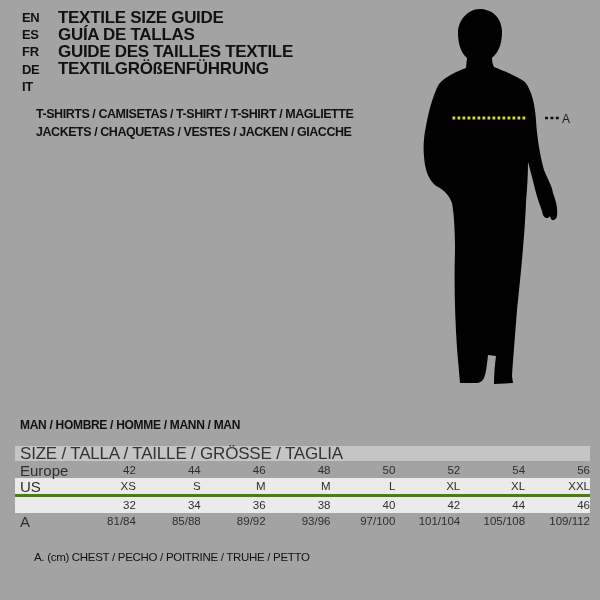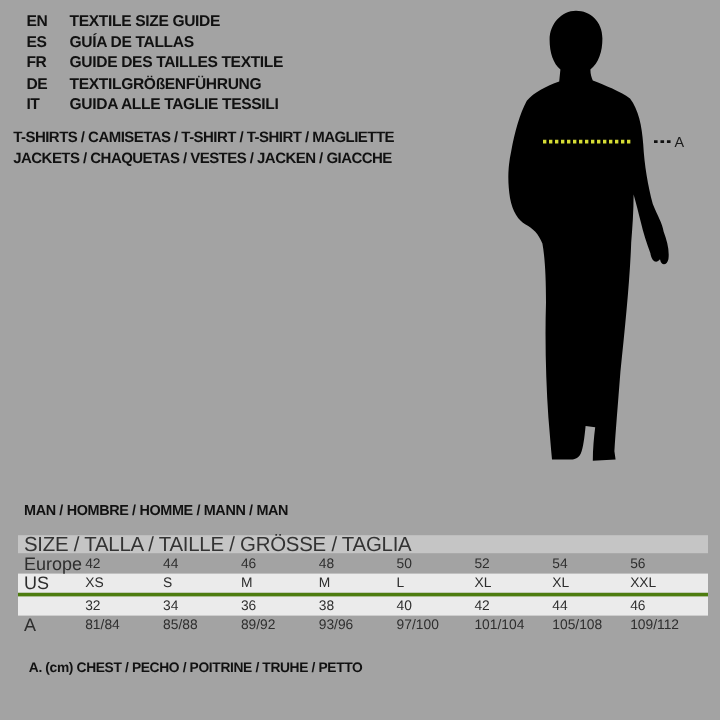--- a/index.html
+++ b/index.html
@@ -4,41 +4,41 @@
 <style>
   html,body{margin:0;padding:0;background:#fff;}
   .page{
     position:relative;width:600px;height:600px;background:#a3a3a3;overflow:hidden;
     font-family:"Liberation Sans",sans-serif;color:#111;
   }
   
   .langs{position:absolute;left:22px;top:9px;}
   .lang-row{display:flex;height:17.2px;align-items:center;}
   .lang-code{width:36px;font-weight:bold;font-size:13px;letter-spacing:-0.3px;}
-  .lang-label{font-weight:bold;font-size:13px;letter-spacing:-0.3px;}
+  .lang-label{font-weight:bold;font-size:17px;letter-spacing:-0.3px;}
   
-  .garments{position:absolute;left:11px;top:106px;line-height:17.6px;
+  .garments{position:absolute;left:36px;top:106px;line-height:17.6px;
     font-weight:bold;font-size:12.5px;letter-spacing:-0.45px;}
   
   .figure{position:absolute;left:400px;top:0px;width:175px;height:400px;}
   
   .section-title{position:absolute;left:20px;top:418px;font-weight:bold;
     font-size:12px;letter-spacing:-0.3px;}
   
   .size-table{position:absolute;left:15px;top:446px;width:575px;}
   .t-head{height:15px;background:#c5c5c5;display:flex;align-items:center;
     padding-left:5px;font-size:17px;color:#333;margin-bottom:1px;letter-spacing:-0.2px;
     box-sizing:border-box;}
   .t-row{display:flex;height:16px;align-items:center;font-size:11.5px;color:#2e2e2e;}
   .t-row.alt{background:#ebebeb;}
   .t-row.alt2{background:#ebebeb;border-top:3px solid #4d7c0f;}
   .t-label{width:56px;padding-left:5px;font-size:15px;box-sizing:border-box;}
-  .t-cell{flex:1;text-align:left;}
+  .t-cell{flex:1;text-align:right;}
   
-  .footnote{position:absolute;left:24px;top:551px;font-weight:bold;
+  .footnote{position:absolute;left:34px;top:551px;font-weight:normal;
     font-size:11.5px;letter-spacing:-0.3px;}
 </style>
 </head>
 <body>
 
 <div class="page">
 
   <div class="langs">
     <div class="lang-row">
       <span class="lang-code">EN</span>
@@ -51,21 +51,20 @@
     <div class="lang-row">
       <span class="lang-code">FR</span>
       <span class="lang-label">GUIDE DES TAILLES TEXTILE</span>
     </div>
     <div class="lang-row">
       <span class="lang-code">DE</span>
       <span class="lang-label">TEXTILGRÖßENFÜHRUNG</span>
     </div>
     <div class="lang-row">
       <span class="lang-code">IT</span>
-      <span class="lang-label">GUIDA ALLE TAGLIE TESSILI</span>
     </div>
   </div>
 
   <div class="garments">
     <div>T-SHIRTS / CAMISETAS / T-SHIRT / T-SHIRT / MAGLIETTE</div>
     <div>JACKETS / CHAQUETAS / VESTES / JACKEN / GIACCHE</div>
   </div>
 
   <svg class="figure" viewBox="0 0 175 400" xmlns="http://www.w3.org/2000/svg">
     <path fill="#000000" d="

